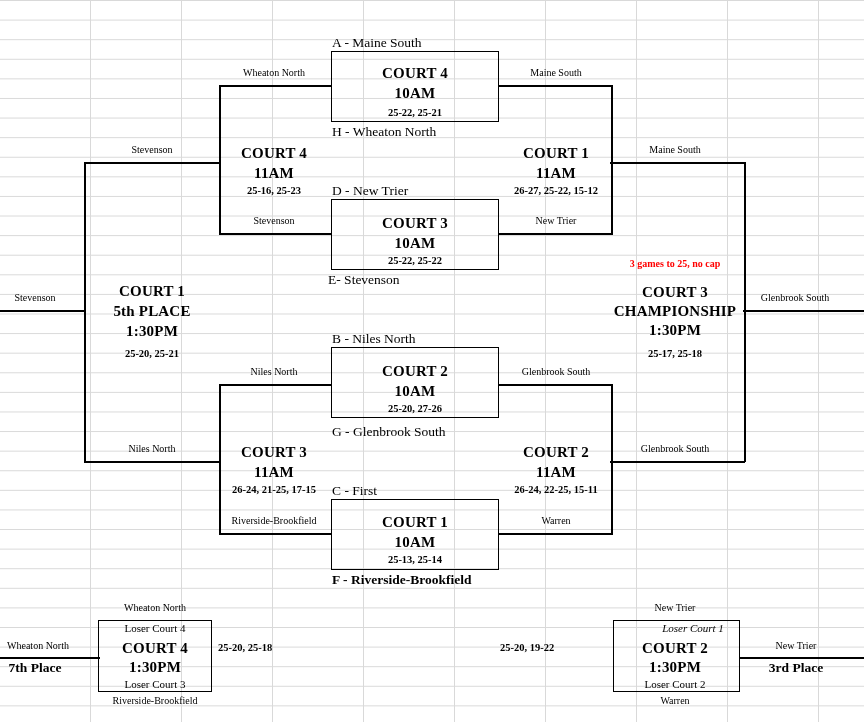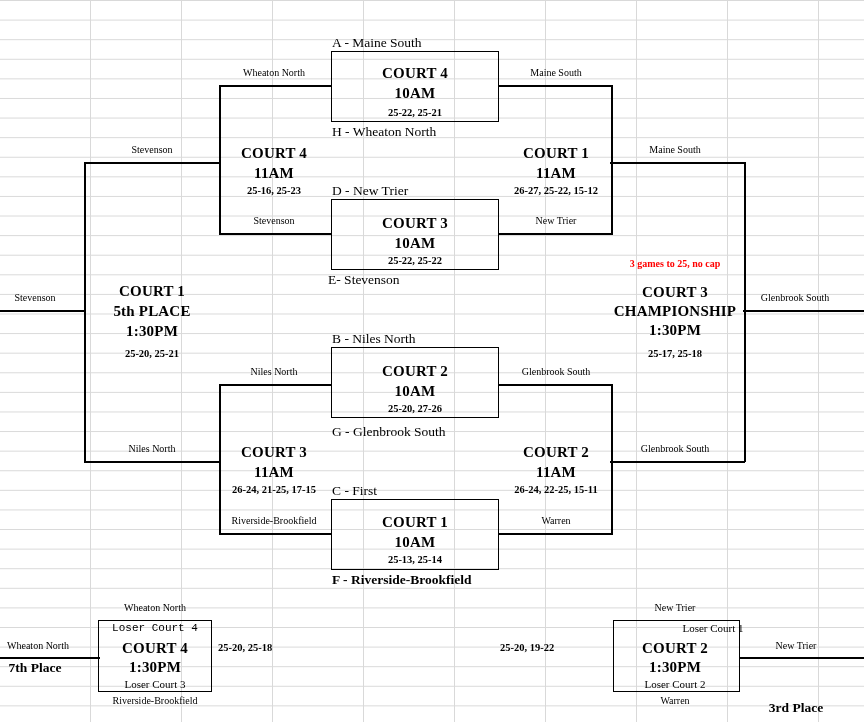--- a/index.html
+++ b/index.html
@@ -151,39 +151,39 @@
   <div class="txt big ctr" style="left:675px;top:285px;">COURT 3</div>
   <div class="txt big ctr" style="left:675px;top:304px;">CHAMPIONSHIP</div>
   <div class="txt big ctr" style="left:675px;top:323px;">1:30PM</div>
   <div class="txt score ctr" style="left:675px;top:349px;">25-17, 25-18</div>
 
   <div class="txt team ctr" style="left:795px;top:293px;">Glenbrook South</div>
   <div class="hl" style="left:743px;top:310px;width:121px;"></div>
 
   <div class="txt team ctr" style="left:155px;top:603px;">Wheaton North</div>
   <div class="box" style="left:98px;top:620px;width:114px;height:72px;"></div>
-  <div class="txt loser ctr" style="left:155px;top:623px;font-family:Liberation Mono, monospace;">Loser Court 4</div>
+  <div class="txt loser ctr" style="left:155px;top:623px;">Loser Court 4</div>
   <div class="txt big ctr" style="left:155px;top:641px;">COURT 4</div>
   <div class="txt big ctr" style="left:155px;top:660px;">1:30PM</div>
   <div class="txt loser ctr" style="left:155px;top:679px;">Loser Court 3</div>
   <div class="txt team ctr" style="left:155px;top:696px;">Riverside-Brookfield</div>
 
   <div class="txt score" style="left:218px;top:643px;">25-20, 25-18</div>
 
   <div class="txt team ctr" style="left:38px;top:641px;">Wheaton North</div>
   <div class="hl" style="left:0px;top:657px;width:100px;"></div>
   <div class="txt place ctr" style="left:35px;top:661px;">7th Place</div>
 
   <div class="txt team ctr" style="left:675px;top:603px;">New Trier</div>
   <div class="box" style="left:613px;top:620px;width:127px;height:72px;"></div>
-  <div class="txt loser ctr" style="left:713px;top:623px;">Loser Court 1</div>
+  <div class="txt loser ctr" style="left:693px;top:623px;font-style:italic;">Loser Court 1</div>
   <div class="txt big ctr" style="left:675px;top:641px;">COURT 2</div>
   <div class="txt big ctr" style="left:675px;top:660px;">1:30PM</div>
   <div class="txt loser ctr" style="left:675px;top:679px;">Loser Court 2</div>
   <div class="txt team ctr" style="left:675px;top:696px;">Warren</div>
 
   <div class="txt score" style="left:500px;top:643px;">25-20, 19-22</div>
 
   <div class="txt team ctr" style="left:796px;top:641px;">New Trier</div>
   <div class="hl" style="left:739px;top:657px;width:125px;"></div>
-  <div class="txt place ctr" style="left:796px;top:661px;margin-top:40px;">3rd Place</div>
+  <div class="txt place ctr" style="left:796px;top:661px;">3rd Place</div>
 
 </div>
 
 </body></html>

